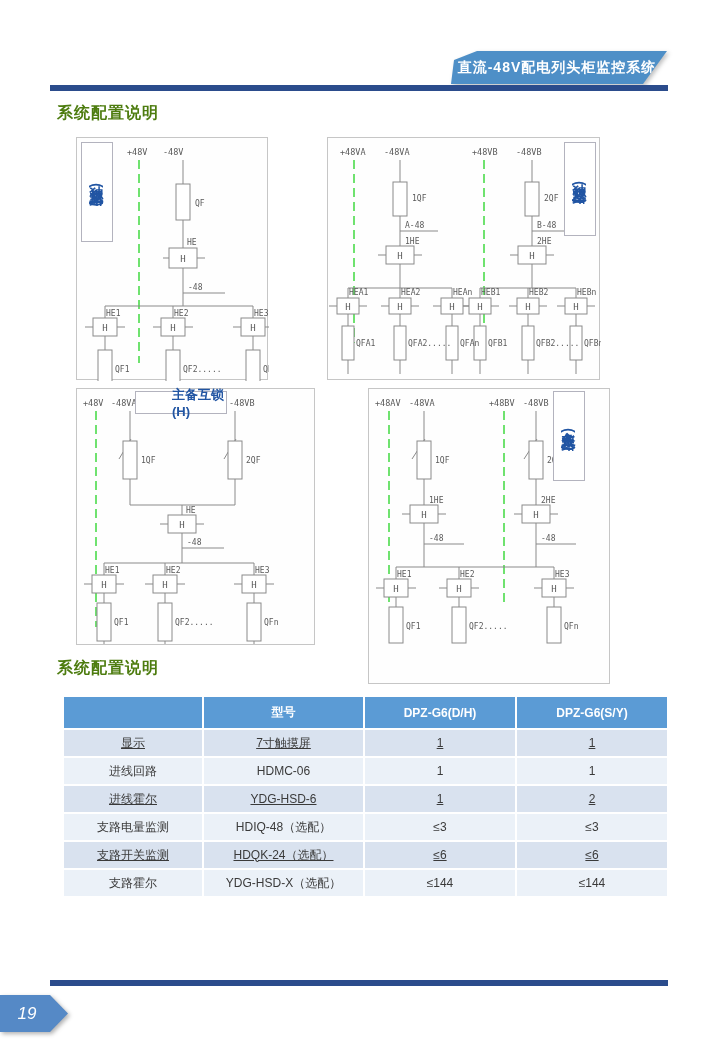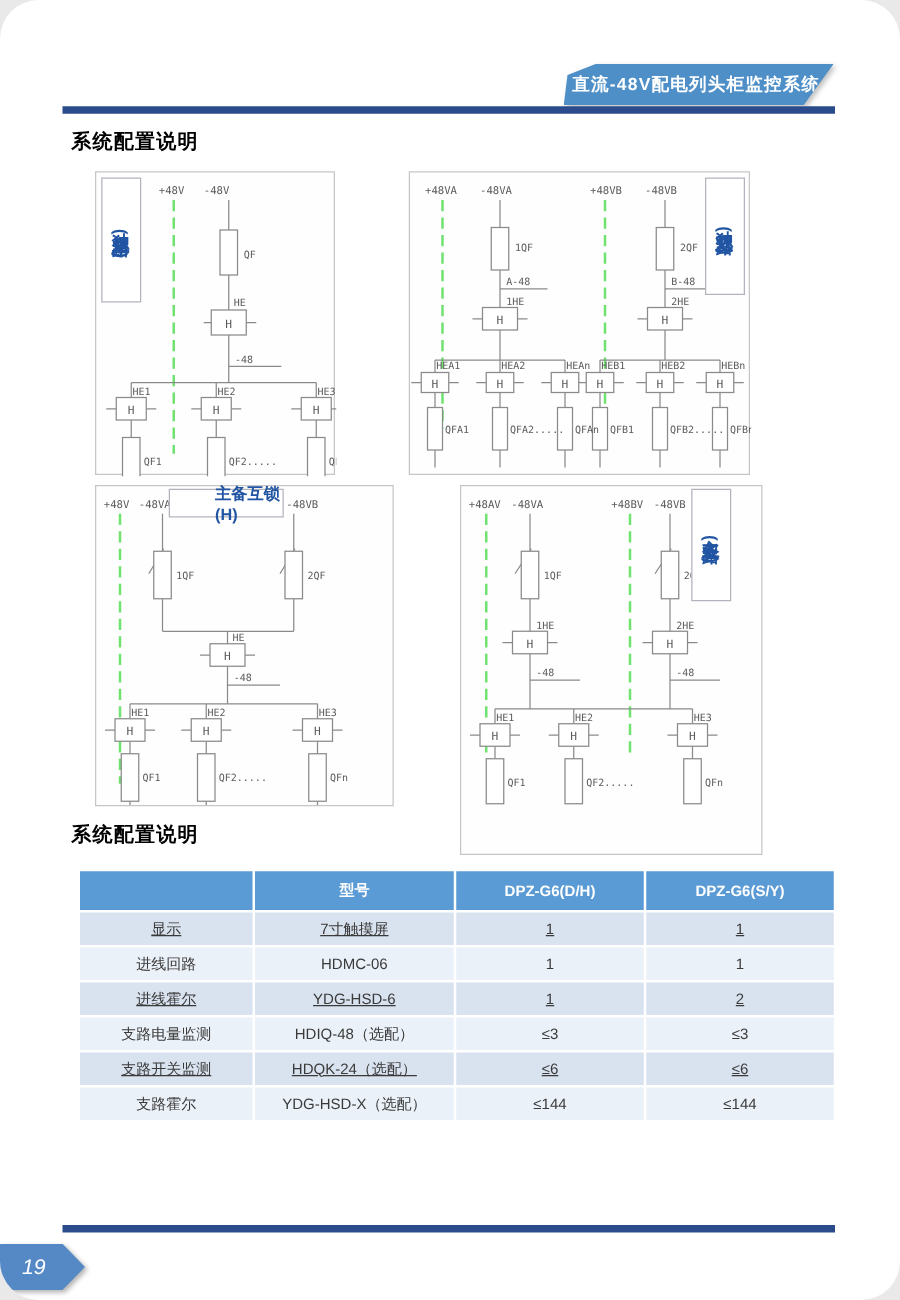--- a/index.html
+++ b/index.html
@@ -3,32 +3,32 @@
 <meta charset="utf-8">
 <style>
   :root{
     --banner-blue:#4E8FC7; --rule-blue:#2B4C8C; --table-header-blue:#5B9BD5;
     --row-odd:#D9E2EF; --row-even:#EBF1F8; --diagram-title-blue:#2155A3;
     --dash-green:#6FE26F; --badge-blue:#5589C6; --wire-gray:#8a8a8a;
   }
   *{margin:0;padding:0;box-sizing:border-box;}
   html,body{background:#e9e9e9;}
   .page{position:relative;width:720px;height:1040px;background:#ffffff;overflow:hidden;
-        font-family:"Liberation Sans",sans-serif;margin:0 auto;border-radius:31px;}
+        font-family:"Liberation Sans",sans-serif;margin:0 auto;}
   
   .rule{position:absolute;height:6px;background:var(--rule-blue);}
   .rule.top{left:50px;top:85px;width:618px;}
   .rule.bottom{left:50px;top:980px;width:618px;}
   .banner-wrap{position:absolute;left:437px;top:51px;width:230px;height:33px;
                filter:drop-shadow(2px 2px 2px rgba(0,0,0,.25));}
   .banner{width:100%;height:100%;background:var(--banner-blue);
           clip-path:polygon(14px 100%,17px 9px,40px 0,100% 0,calc(100% - 24px) 100%);
           display:flex;align-items:center;justify-content:center;}
   .banner span{color:#fff;font-weight:bold;font-size:14px;letter-spacing:1px;padding-left:10px;}
-  .section-title{position:absolute;left:57px;font-size:16px;font-weight:bold;color:#000000;
+  .section-title{position:absolute;left:57px;font-size:16px;font-weight:bold;color:#4d7c0f;
                  letter-spacing:1px;}
   #sec1{top:103px;} #sec2{top:658px;}
   
   .dbox{position:absolute;background:#fefefe;border:1px solid #c6c6c6;}
   #d1{left:76px;top:137px;width:192px;height:243px;}
   #d2{left:327px;top:137px;width:273px;height:243px;}
   #d3{left:76px;top:388px;width:239px;height:257px;}
   #d4{left:368px;top:388px;width:242px;height:296px;}
   .dbox svg{position:absolute;left:0;top:0;}
   .vlabel{position:absolute;background:#fff;border:1px solid #b3b3be;

